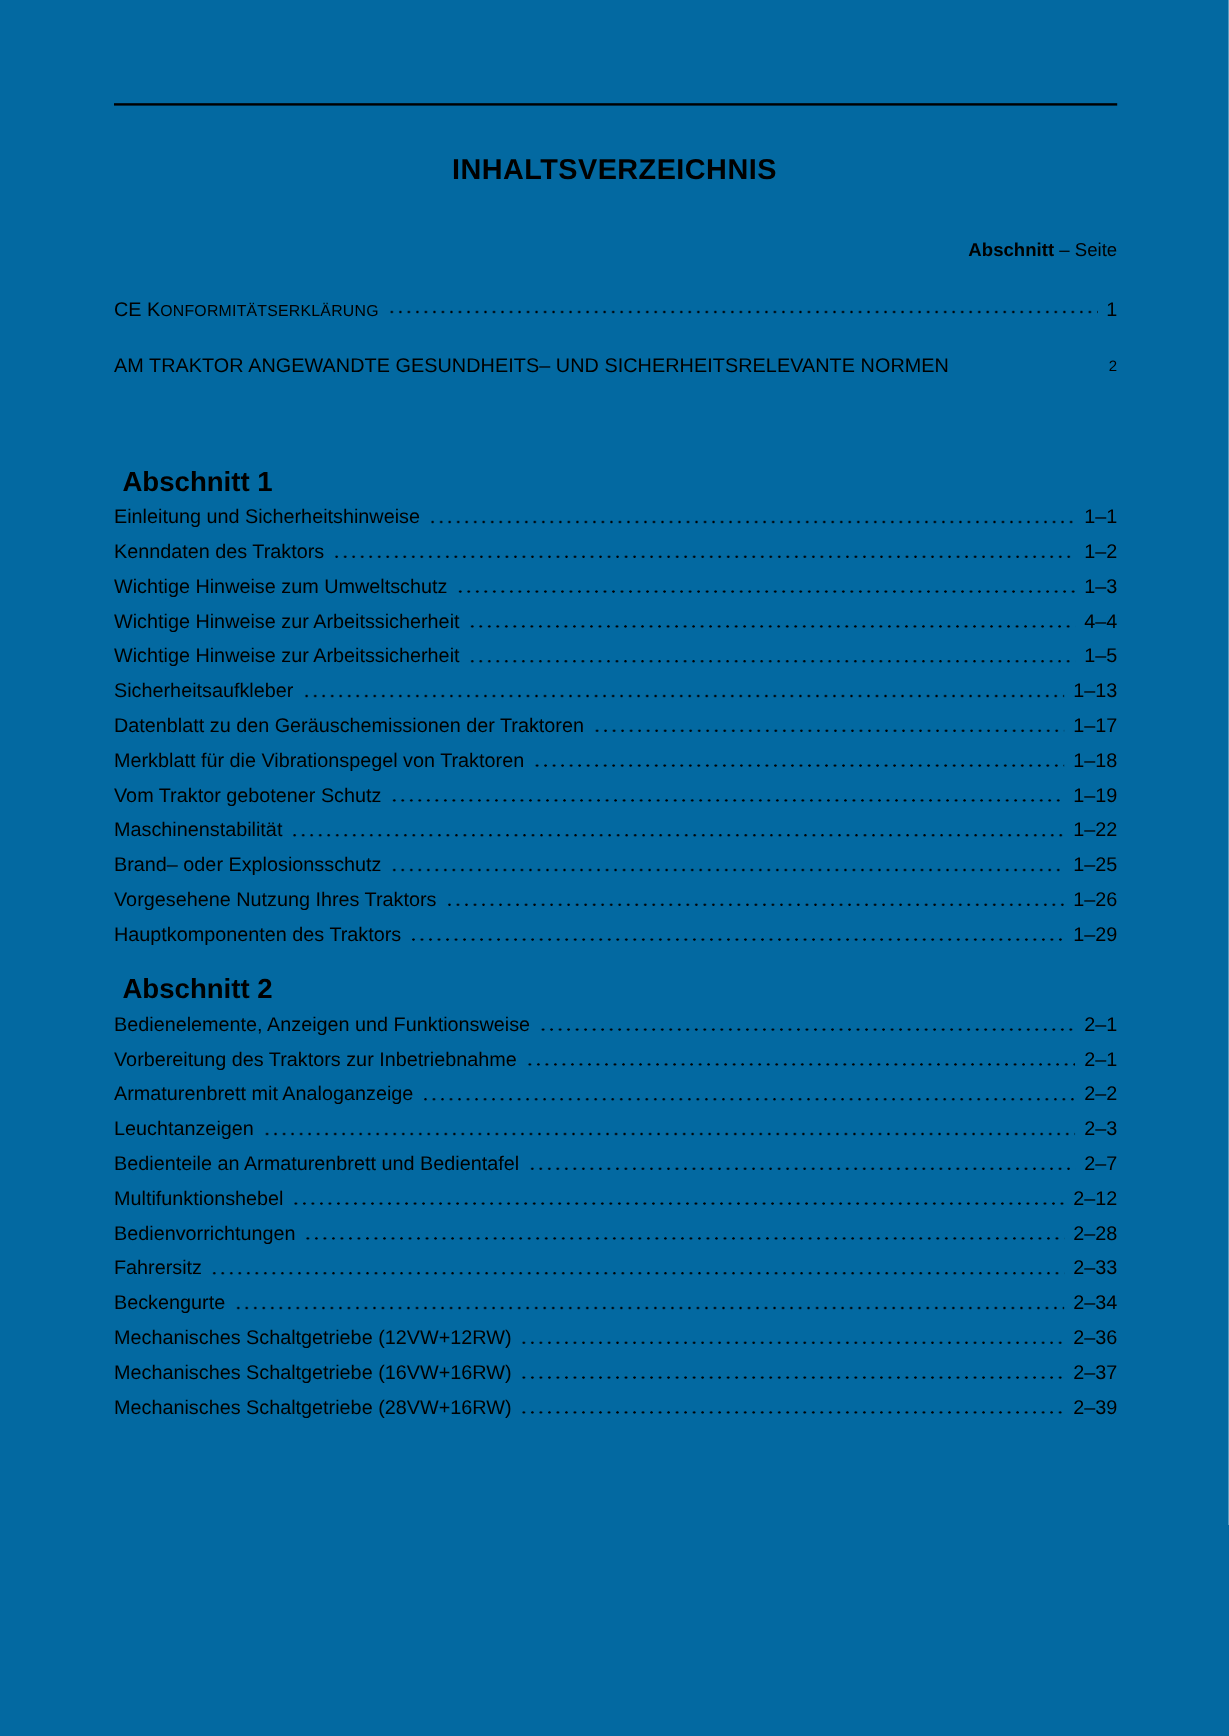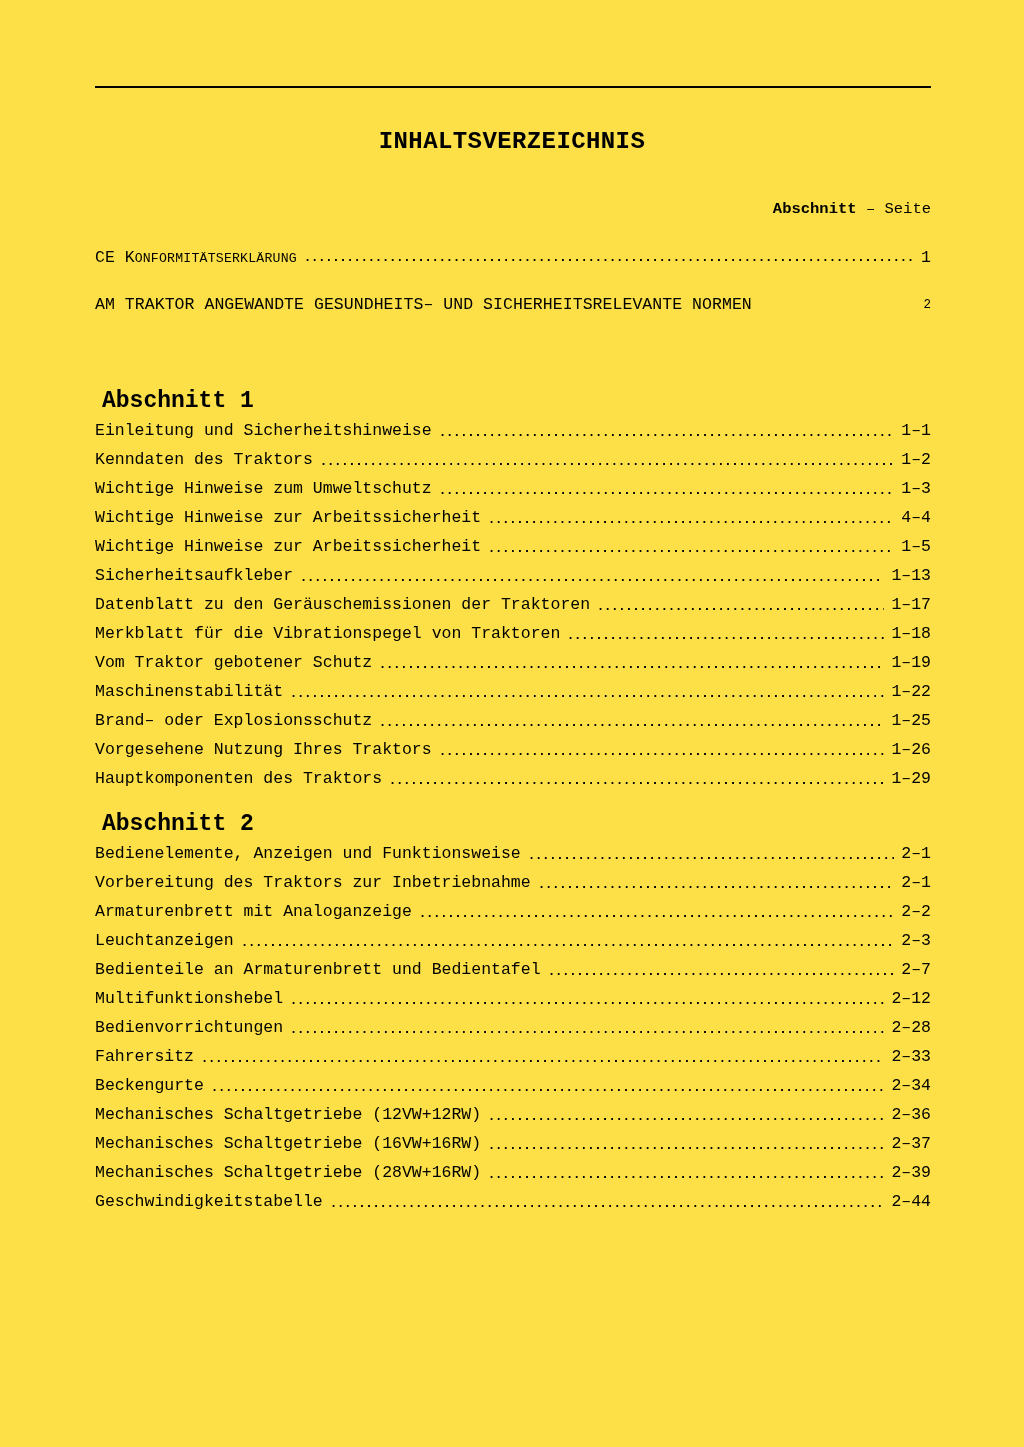--- a/index.html
+++ b/index.html
@@ -6,22 +6,22 @@
   html, body {
     margin: 0;
     padding: 0;
     background: #ffffff;
   }
 
   .page {
     position: relative;
     width: 1024px;
     height: 1447px;
-    background: #fde047;
-    font-family: Liberation Mono, monospace;
+    background: #0369a1;
+    font-family: Liberation Sans, sans-serif;
     color: #000000;
     overflow: hidden;
     box-sizing: border-box;
   }
 
   
   .top-rule {
     position: absolute;
     left: 95px;
     top: 86px;
@@ -295,20 +295,15 @@
       <div class="entry-row">
         <span class="entry-label">Mechanisches Schaltgetriebe (16VW+16RW)</span>
         <span class="entry-leader"></span>
         <span class="entry-page">2–37</span>
       </div>
       <div class="entry-row">
         <span class="entry-label">Mechanisches Schaltgetriebe (28VW+16RW)</span>
         <span class="entry-leader"></span>
         <span class="entry-page">2–39</span>
       </div>
-      <div class="entry-row">
-        <span class="entry-label">Geschwindigkeitstabelle</span>
-        <span class="entry-leader"></span>
-        <span class="entry-page">2–44</span>
-      </div>
     </div>
 
 </div>
 
 </body></html>

